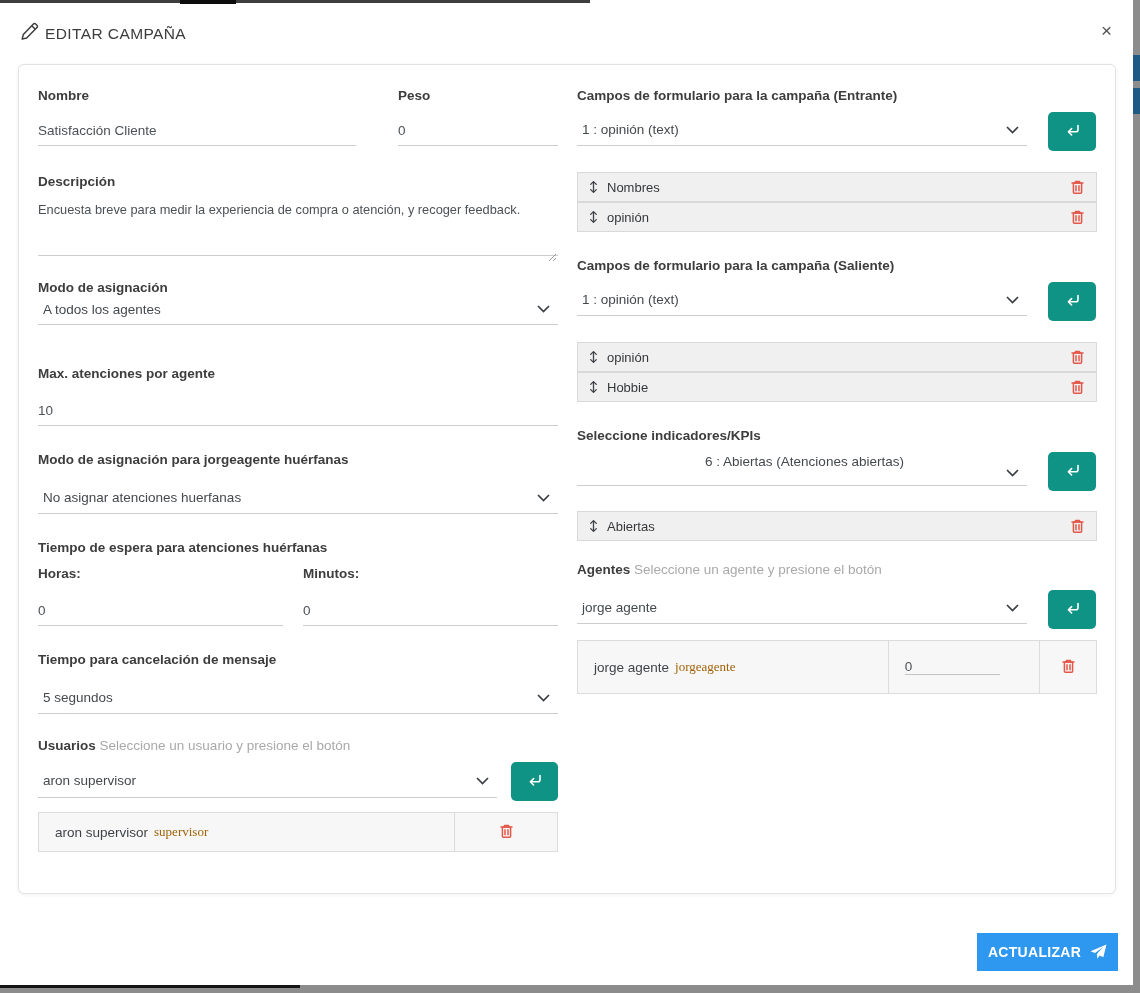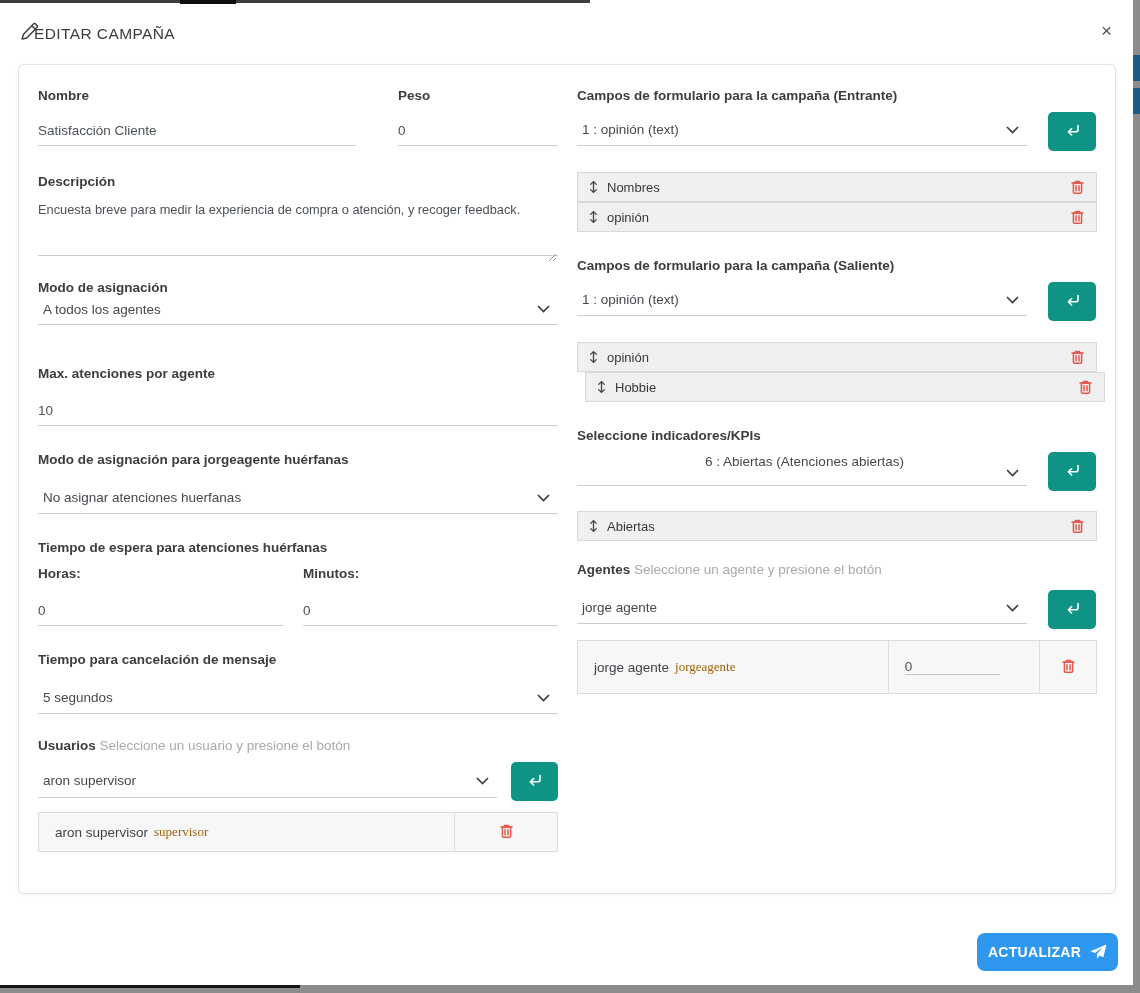--- a/index.html
+++ b/index.html
@@ -46,21 +46,21 @@
 
   .tbl { position:absolute; border:1px solid #dcdcdc; background:#f7f7f7; display:flex; }
   .tbl .cell { height:100%; display:flex; align-items:center; padding:0 16px; font-size:13.5px; color:#3f4348; }
   .tbl .cell + .cell { border-left:1px solid #dcdcdc; }
   .tbl .muted { color:#a16207; margin-left:6px; font-size:13px;font-family:Liberation Serif, serif; }
   .tbl .trash-cell { justify-content:center; cursor:pointer; }
   .mini-input { border:none; outline:none; background:transparent; border-bottom:1px solid #c4c4c4;
                 width:95px; font-size:13.5px; color:#4b5156; font-family:"Liberation Sans",sans-serif; }
 
   .submit-btn { position:absolute; left:977px; top:933px; width:141px; height:38px;
-                background:#2e97f0; border:none; border-radius:8px; color:#fff;
+                background:#2e97f0; border:none; border-radius:0; color:#fff;
                 font-family:"Liberation Sans",sans-serif; font-weight:700; font-size:14px;
                 display:flex; align-items:center; justify-content:center; gap:9px;
                 letter-spacing:.3px; cursor:pointer; }
 
   .resize-grip { position:absolute; }
 </style>
 </head>
 <body>
 
 <div class="edge" style="left:0;top:0;width:590px;height:3px;background:#3e3e3e;"></div>
@@ -70,21 +70,21 @@
 <div class="edge" style="left:1133px;top:88px;width:7px;height:26px;background:#1f5a84;"></div>
 <div class="edge" style="left:0;top:985px;width:1140px;height:8px;background:#8c8c8c;"></div>
 <div class="edge" style="left:0;top:985px;width:300px;height:3px;background:#141414;"></div>
 
 <span class="abs" style="left:20px;top:22px;">
   <svg width="19" height="19" viewBox="0 0 16 16" fill="none" stroke="#3c3c3c" stroke-width="1.25" stroke-linejoin="round">
     <path d="M11.3 1.7a1.3 1.3 0 0 1 1.9 0l1.1 1.1a1.3 1.3 0 0 1 0 1.9L5.6 13.4l-3.8 1 1-3.8z"></path>
     <path d="M9.9 3.1l3 3"></path>
   </svg>
 </span>
-<span class="abs modal-title" style="left:34px;top:25px;">EDITAR CAMPAÑA</span>
+<span class="abs modal-title" style="left:45px;top:25px;">EDITAR CAMPAÑA</span>
 <span class="abs close-btn" style="left:1101px;top:21px;">×</span>
 
 <div class="card"></div>
 
 <span class="lbl" style="left:38px;top:88px;">Nombre</span>
 <input class="u-input" style="left: 38px; top: 116px; width: 318px;" value="Satisfacción Cliente">
 
 <span class="lbl" style="left:398px;top:88px;">Peso</span>
 <input class="u-input" style="left: 398px; top: 116px; width: 160px;" value="0">
 
@@ -256,21 +256,21 @@
   <span>opinión</span>
   <span class="trash">
     <svg width="15" height="16" viewBox="0 0 15 16" fill="none" stroke="#e4584b" stroke-width="1.5" stroke-linecap="round" stroke-linejoin="round">
       <path d="M2 4h11"></path>
         <path d="M5.5 4V2.4h4V4"></path>
         <rect x="3.4" y="4" width="8.2" height="10.2" rx="1"></rect>
         <path d="M6 6.7v5M9 6.7v5"></path>
     </svg>
   </span>
 </div>
-<div class="item-row" style="left:577px;top:372px;margin-left:8px;">
+<div class="item-row" style="left:577px;top:372px;">
   <span class="updown">
     <svg width="9" height="14" viewBox="0 0 9 14" fill="none" stroke="#3f4247" stroke-width="1.3" stroke-linecap="round" stroke-linejoin="round">
       <path d="M4.5 2.2v9.6"></path>
         <path d="M1.7 4.4 4.5 1.6l2.8 2.8"></path>
         <path d="M1.7 9.6l2.8 2.8 2.8-2.8"></path>
     </svg>
   </span>
   <span>Hobbie</span>
   <span class="trash">
     <svg width="15" height="16" viewBox="0 0 15 16" fill="none" stroke="#e4584b" stroke-width="1.5" stroke-linecap="round" stroke-linejoin="round">

